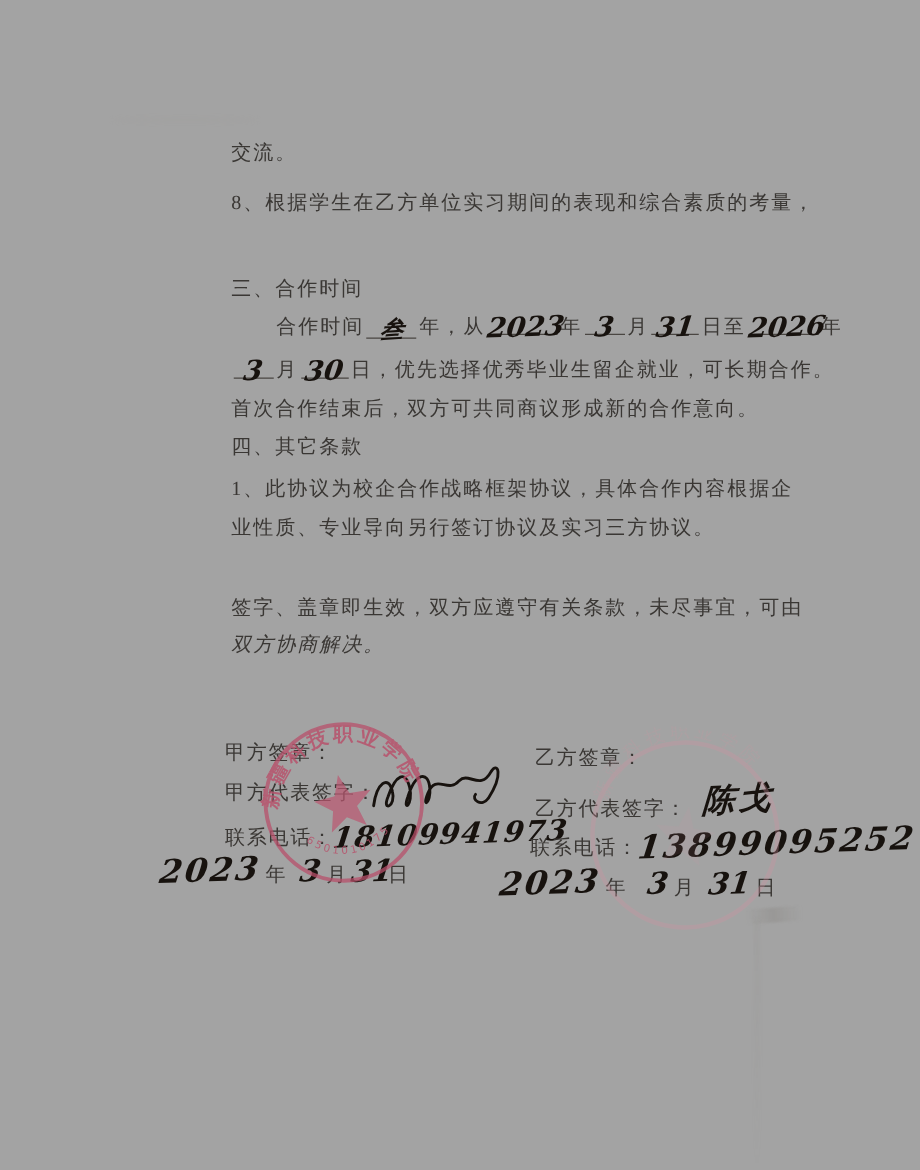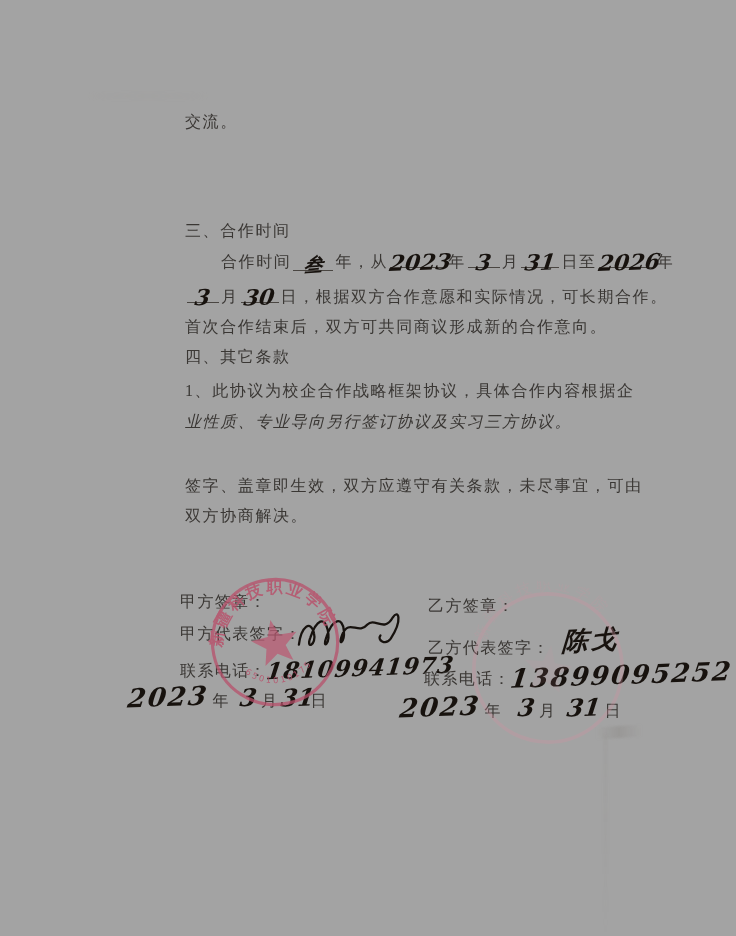--- a/index.html
+++ b/index.html
@@ -78,56 +78,59 @@
 <div class="page">
 
   <div class="smudge" style="left:88px;top:94px;width:120px;height:4px;opacity:.10;"></div>
   <div class="crease"></div>
   <div class="crease-v"></div>
 
   <div class="line" style="left:185px;top:112px;">
     <span class="seg">交流。</span>
   </div>
 
+  <div class="line" style="left:185px;top:152px;">
+    <span class="seg">8、根据学生在乙方单位实习期间的表现和综合素质的考量，</span>
+  </div>
 
 
   <div class="line" style="left:185px;top:221px;">
     <span class="seg">三、合作时间</span>
   </div>
 
   <div class="line" style="left:221px;top:250px;">
     <span class="seg">合作时间</span><span class="blank" style="width:40px;"><span class="hw hw-duration">叁</span></span><span class="seg">年，从</span><span class="blank" style="width:56px;"><span class="hw hw-num">2023</span></span><span class="seg">年</span><span class="blank" style="width:32px;"><span class="hw hw-num">3</span></span><span class="seg">月</span><span class="blank" style="width:38px;"><span class="hw hw-num">31</span></span><span class="seg">日至</span><span class="blank" style="width:56px;"><span class="hw hw-num">2026</span></span><span class="seg">年</span>
   </div>
 
   <div class="line" style="left:185px;top:285px;">
-    <span class="blank" style="width:32px;"><span class="hw hw-num">3</span></span><span class="seg">月</span><span class="blank" style="width:38px;"><span class="hw hw-num">30</span></span><span class="seg">日，根据双方合作意愿和实际情况，可长期合作。</span>
+    <span class="blank" style="width:32px;"><span class="hw hw-num">3</span></span><span class="seg">月</span><span class="blank" style="width:38px;"><span class="hw hw-num">30</span></span><span class="seg">日，优先选择优秀毕业生留企就业，可长期合作。</span>
   </div>
 
   <div class="line" style="left:185px;top:317px;">
     <span class="seg">首次合作结束后，双方可共同商议形成新的合作意向。</span>
   </div>
 
   <div class="line" style="left:185px;top:347px;">
     <span class="seg">四、其它条款</span>
   </div>
 
   <div class="line" style="left:185px;top:381px;">
     <span class="seg">1、此协议为校企合作战略框架协议，具体合作内容根据企</span>
   </div>
 
-  <div class="line" style="left:185px;top:412px;font-style:italic;">
+  <div class="line" style="left:185px;top:412px;">
     <span class="seg">业性质、专业导向另行签订协议及实习三方协议。</span>
   </div>
 
 
   <div class="line" style="left:185px;top:476px;">
     <span class="seg">签字、盖章即生效，双方应遵守有关条款，未尽事宜，可由</span>
   </div>
 
-  <div class="line" style="left:185px;top:506px;">
+  <div class="line" style="left:185px;top:506px;font-style:italic;">
     <span class="seg">双方协商解决。</span>
   </div>
 
   <div class="sig-label" style="left:180px;top:592px;">
     <span>甲方签章：</span>
   </div>
 
   <div class="sig-label" style="left:180px;top:624px;">
     <span>甲方代表签字：</span>
   </div>

